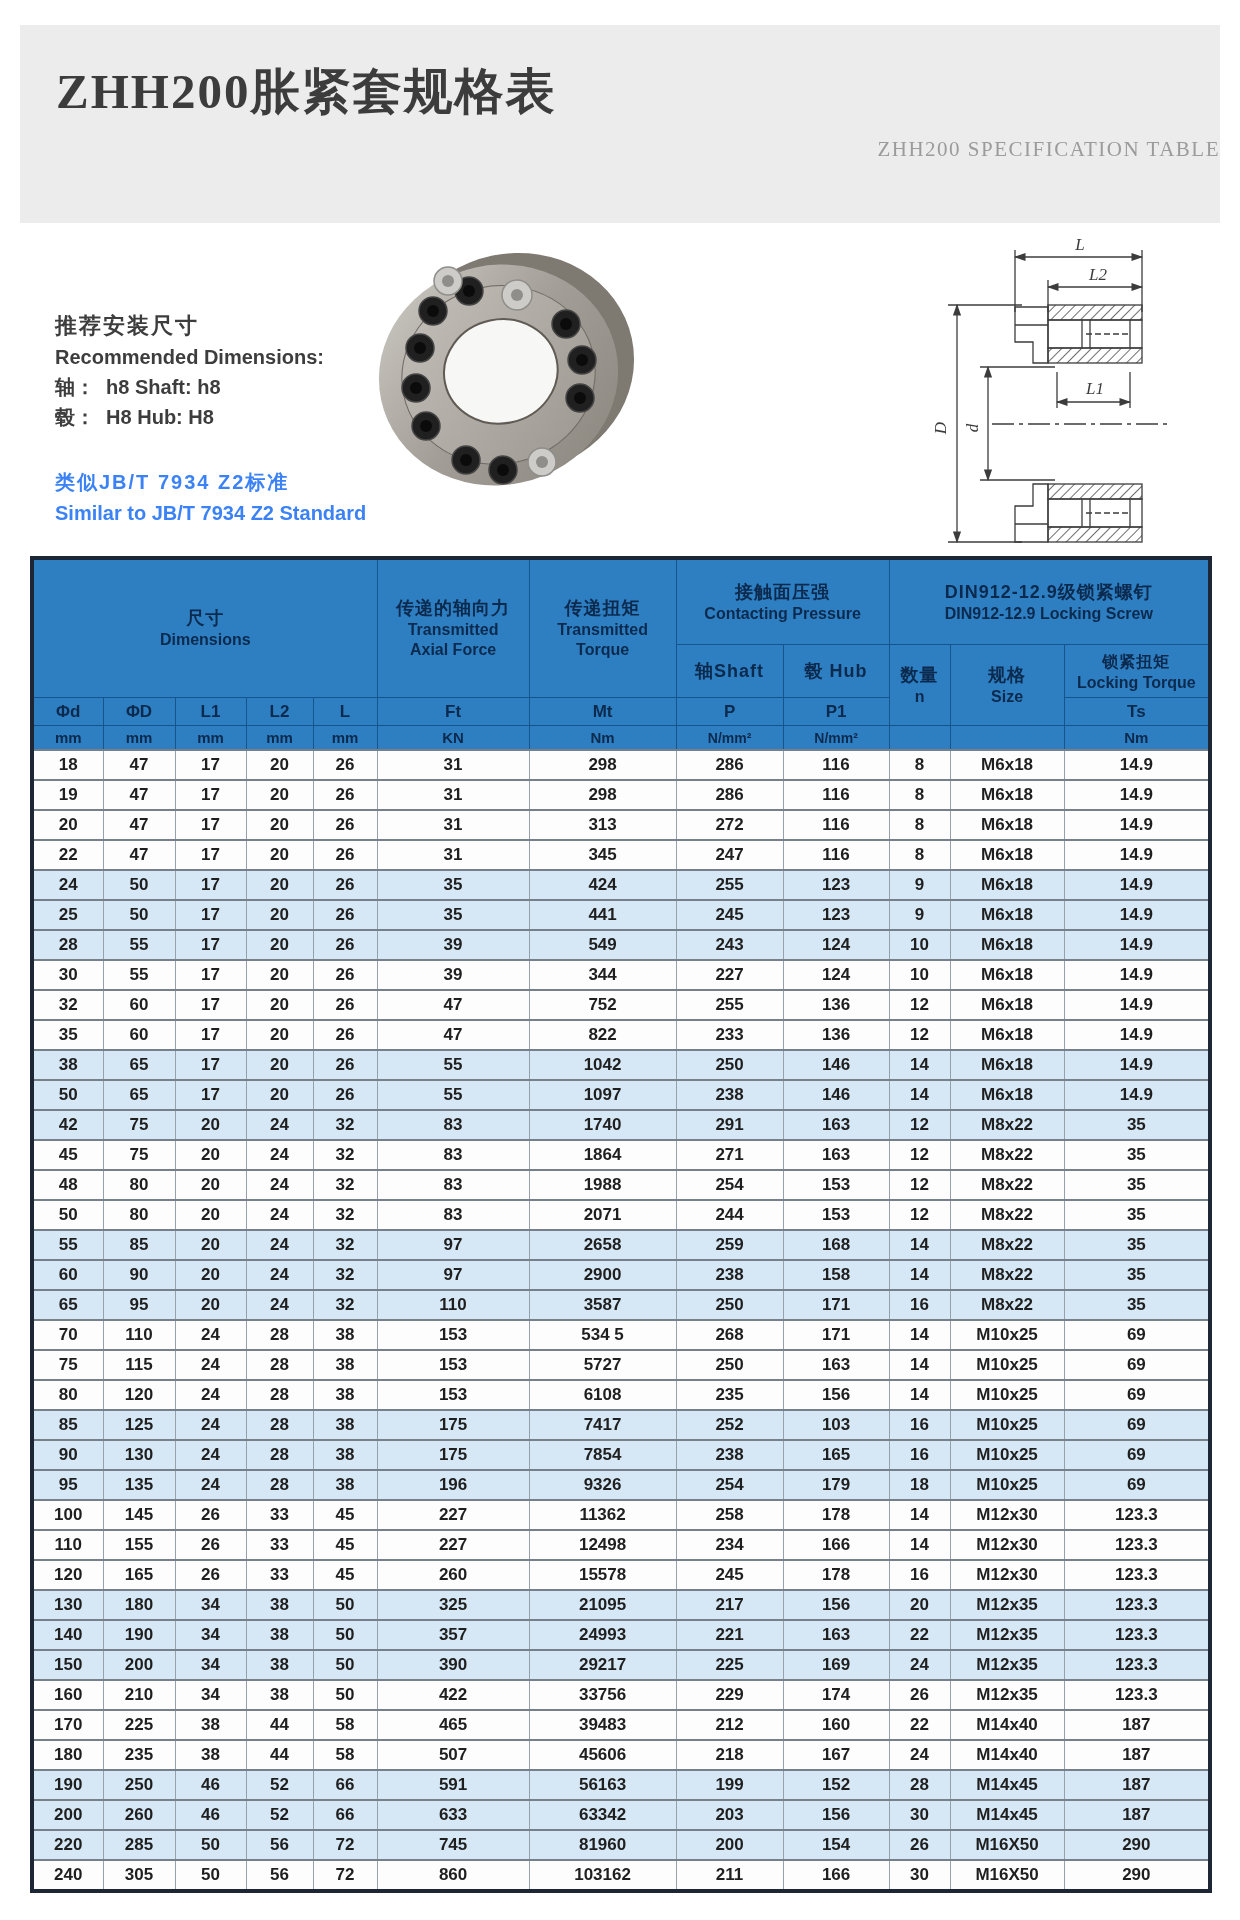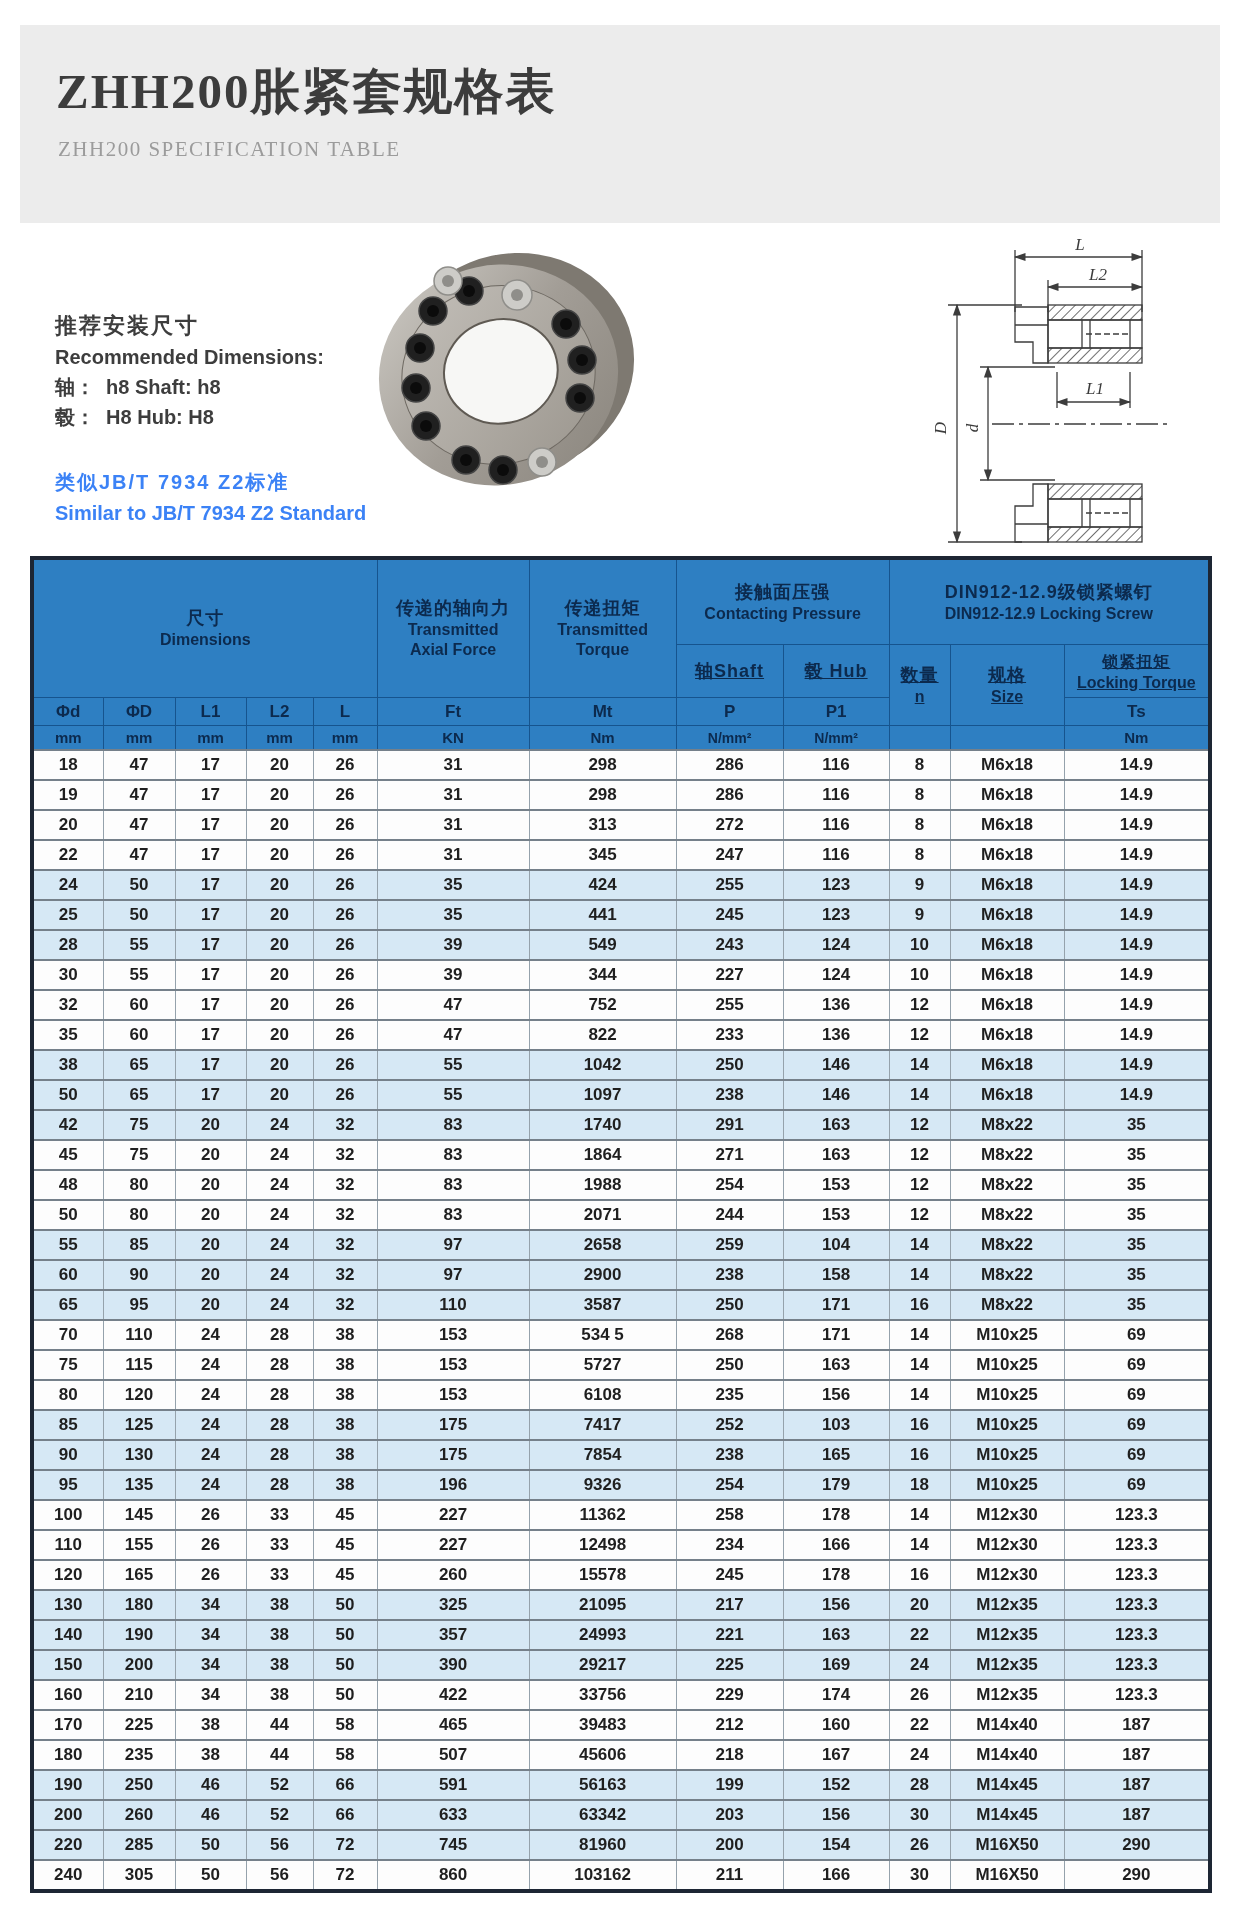--- a/index.html
+++ b/index.html
@@ -14,21 +14,21 @@
     background:#ececec;
   }
   .page-title{
     margin:0;padding:34px 0 0 36px;
     font-family:"Liberation Serif",serif;font-weight:600;
     font-size:49px;color:#3c3c3c;letter-spacing:2px;
   }
   .page-subtitle{
     margin:0;padding:12px 0 0 38px;
     font-family:"Liberation Serif",serif;
-    font-size:21px;color:#9b9b9b;letter-spacing:1.5px;
+    font-size:21px;color:#9b9b9b;letter-spacing:1.5px;text-align:right;
   }
   
   .info-block{position:absolute;left:55px;top:310px;color:#3d3d3d;}
   .info-block p{margin:0;white-space:pre;font-weight:bold;}
   .info-cn{font-size:22px;line-height:32px;letter-spacing:2px;}
   .info-en{font-size:20px;line-height:30px;}
   .std-block{position:absolute;left:55px;top:466px;color:#3b82f6;}
   .std-block p{margin:0;white-space:pre;font-weight:bold;}
   
   .photo-wrap{position:absolute;left:370px;top:248px;width:270px;height:250px;}
@@ -39,21 +39,21 @@
     border-collapse:collapse;table-layout:fixed;width:1178px;
     border:4px solid #1d2634;
   }
   table.spec thead th{
     background:#2e7fc2;color:#0c2a4e;font-weight:bold;
     border:1px solid #16548e;padding:0;vertical-align:middle;text-align:center;
   }
   .h-cn{font-size:18px;line-height:23px;letter-spacing:1px;}
   .h-en{font-size:16px;line-height:20px;}
   tr.hrow1 th{height:84px;}
-  tr.hrow2 th{height:52px;text-decoration:underline;}
+  tr.hrow2 th{height:52px;}
   tr.hrow3 th{height:27px;font-size:17px;}
   tr.hrow4 th{height:23px;font-size:15px;border-bottom:4px solid #1d2634;}
   tr.hrow4 th.u-small{font-size:14px;}
   table.spec tbody td{
     height:28px;text-align:center;vertical-align:middle;
     font-size:17px;font-weight:bold;color:#1f1f1f;
     background:#fdfdfd;
     border-left:1px solid #95a2ac;border-right:1px solid #95a2ac;
     border-top:2px solid #75808a;border-bottom:2px solid #75808a;
     padding:0;
@@ -518,21 +518,21 @@
         </tr>
         <tr class="band">
           <td>55</td>
           <td>85</td>
           <td>20</td>
           <td>24</td>
           <td>32</td>
           <td>97</td>
           <td>2658</td>
           <td>259</td>
-          <td>104</td>
+          <td>168</td>
           <td>14</td>
           <td>M8x22</td>
           <td>35</td>
         </tr>
         <tr class="band">
           <td>60</td>
           <td>90</td>
           <td>20</td>
           <td>24</td>
           <td>32</td>

